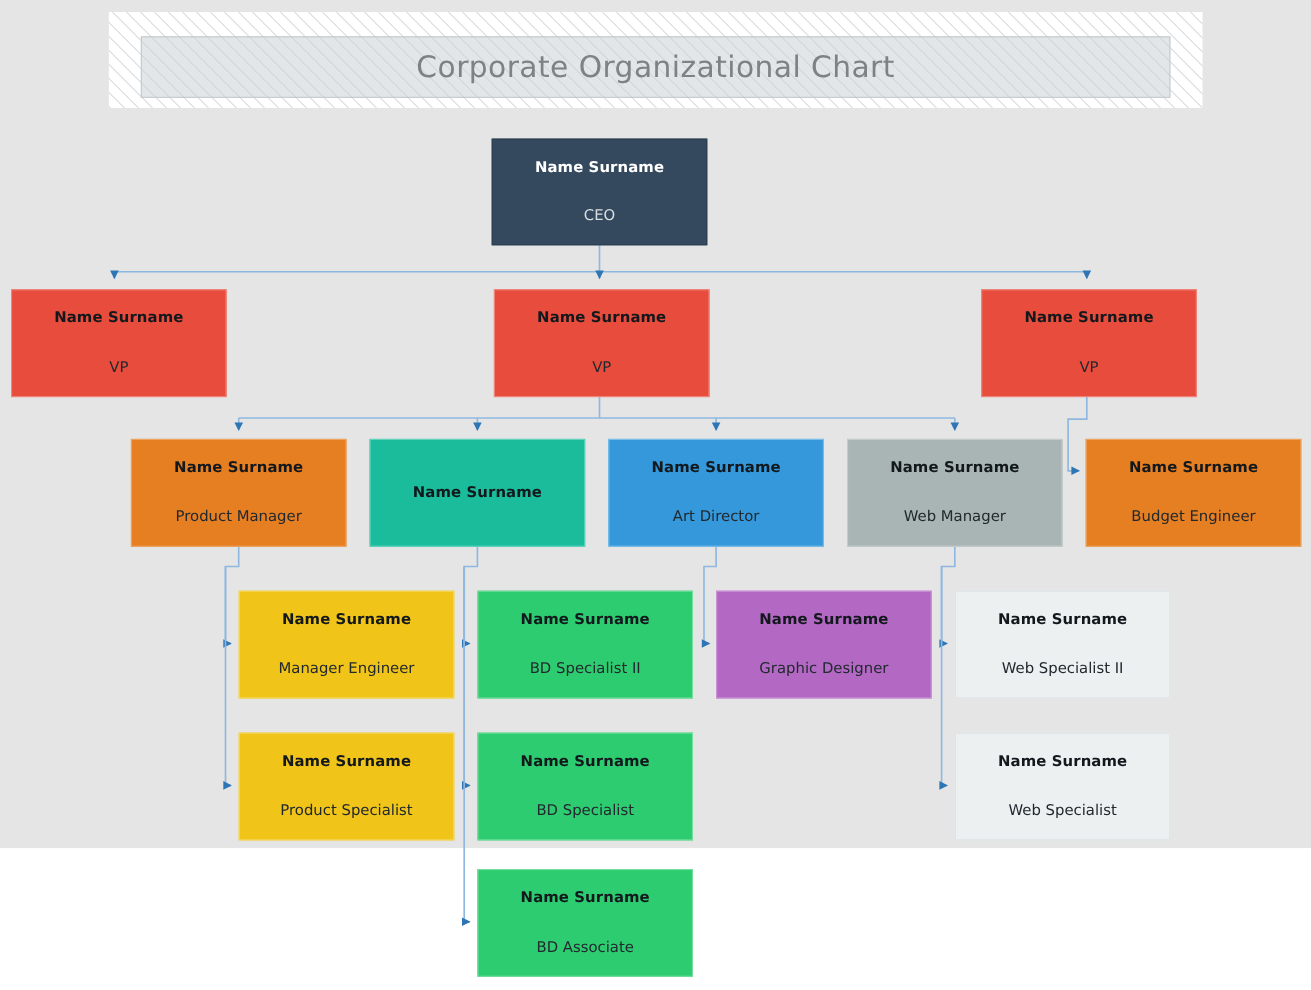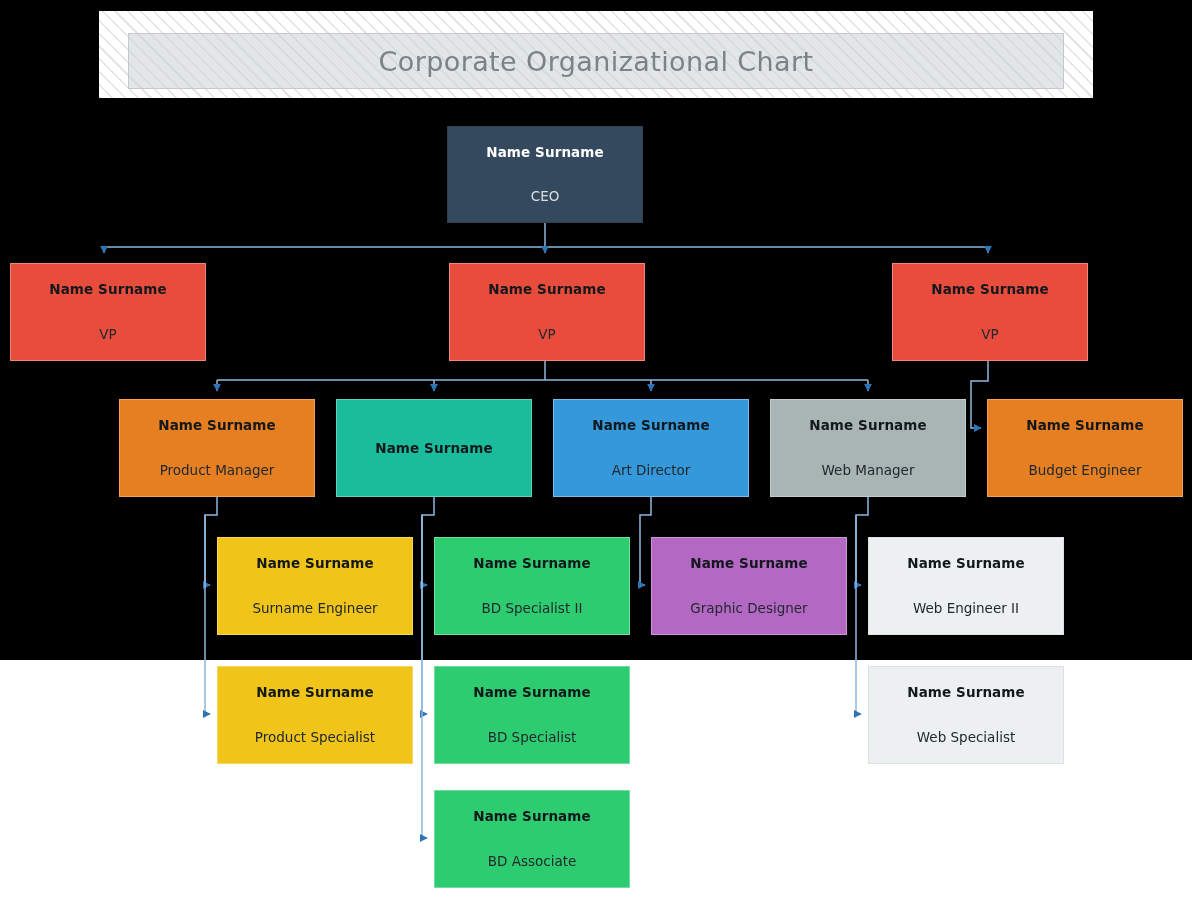--- a/index.html
+++ b/index.html
@@ -8,22 +8,22 @@
     width: 1192px;
     height: 900px;
     background: #ffffff;
     font-family: "DejaVu Sans", "Liberation Sans", sans-serif;
     overflow: hidden;
   }
 
   #stage {
     position: relative;
     width: 1192px;
-    height: 660px;
-    background: #000000;
+    height: 771px;
+    background: #e5e5e5;
   }
 
   
   .banner {
     position: absolute;
     left: 99px;
     top: 11px;
     width: 994px;
     height: 87px;
     background-color: #ffffff;
@@ -206,21 +206,21 @@
     <span class="ti">Web Manager</span>
   </div>
 
   <div class="node v-orange" style="left:987px; top:399px; width:196px; height:98px;">
     <span class="nm">Name Surname</span>
     <span class="ti">Budget Engineer</span>
   </div>
 
   <div class="node v-yellow" style="left:217px; top:537px; width:196px; height:98px;">
     <span class="nm">Name Surname</span>
-    <span class="ti">Surname Engineer</span>
+    <span class="ti">Manager Engineer</span>
   </div>
 
   <div class="node v-yellow" style="left:217px; top:666px; width:196px; height:98px;">
     <span class="nm">Name Surname</span>
     <span class="ti">Product Specialist</span>
   </div>
 
   <div class="node v-green" style="left:434px; top:537px; width:196px; height:98px;">
     <span class="nm">Name Surname</span>
     <span class="ti">BD Specialist II</span>
@@ -236,21 +236,21 @@
     <span class="ti">BD Associate</span>
   </div>
 
   <div class="node v-purple" style="left:651px; top:537px; width:196px; height:98px;">
     <span class="nm">Name Surname</span>
     <span class="ti">Graphic Designer</span>
   </div>
 
   <div class="node v-light" style="left:868px; top:537px; width:196px; height:98px;">
     <span class="nm">Name Surname</span>
-    <span class="ti">Web Engineer II</span>
+    <span class="ti">Web Specialist II</span>
   </div>
 
   <div class="node v-light" style="left:868px; top:666px; width:196px; height:98px;">
     <span class="nm">Name Surname</span>
     <span class="ti">Web Specialist</span>
   </div>
 
 </div>
 
 </body></html>

